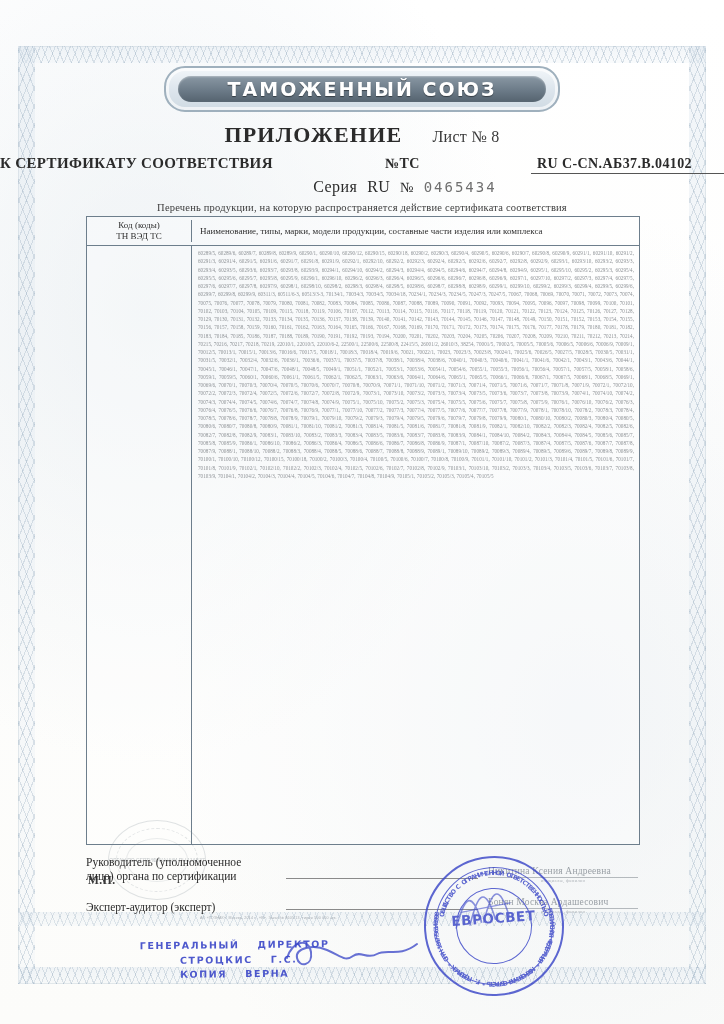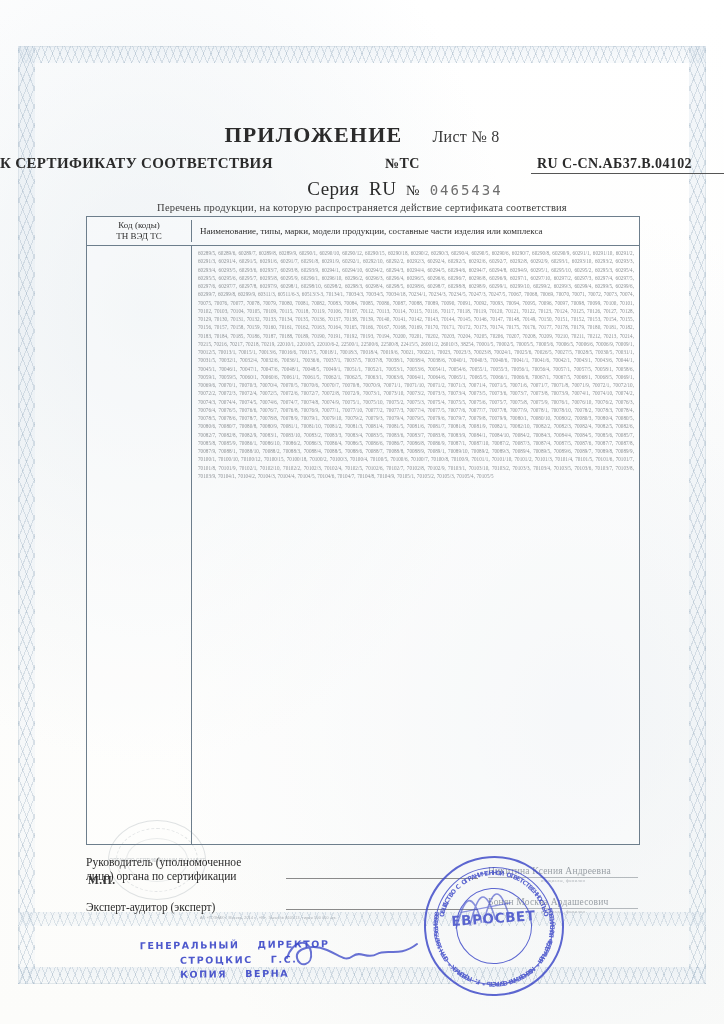--- a/index.html
+++ b/index.html
@@ -82,21 +82,21 @@
     font-family:"Liberation Serif", serif;
     font-size:14px;font-weight:bold;letter-spacing:.4px;
     border-bottom:1px solid #555;padding:0 32px 1px 6px;margin-left:3px;
   }
 
   .series-row{
     position:absolute;top:178px;left:0;right:0;
     display:flex;align-items:baseline;justify-content:center;
     padding-left:86px;gap:10px;
   }
-  .series-label{font-size:19px;letter-spacing:.4px;}
+  .series-label{font-size:16px;letter-spacing:.4px;}
   .series-no{font-size:14px;}
   .series-val{
     font-family:"DejaVu Sans Mono", monospace;
     font-size:14px;letter-spacing:2px;color:#6f6f6f;
   }
 
   .list-caption{
     position:absolute;top:202px;left:0;right:0;text-align:center;
     font-size:10.5px;color:#3c3c3c;letter-spacing:.2px;
   }
@@ -229,20 +229,25 @@
 
 <div class="page">
 
   <div class="frame"></div>
   <div class="band band-top"></div>
   <div class="band band-bottom"></div>
   <div class="band band-left"></div>
   <div class="band band-right"></div>
   <div class="band band-mid"></div>
 
+  <div class="ribbon">
+    <div class="ribbon-inner">
+      <span class="ribbon-text">ТАМОЖЕННЫЙ СОЮЗ</span>
+    </div>
+  </div>
 
   <div class="title-row">
     <span class="title">ПРИЛОЖЕНИЕ</span>
     <span class="sheet">Лист № 8</span>
   </div>
 
   <div class="subtitle-row">
     <span class="subtitle">К СЕРТИФИКАТУ СООТВЕТСТВИЯ</span>
     <span class="cert-no">№ТС</span>
     <span class="cert-val">RU C-CN.АБ37.В.04102</span>

